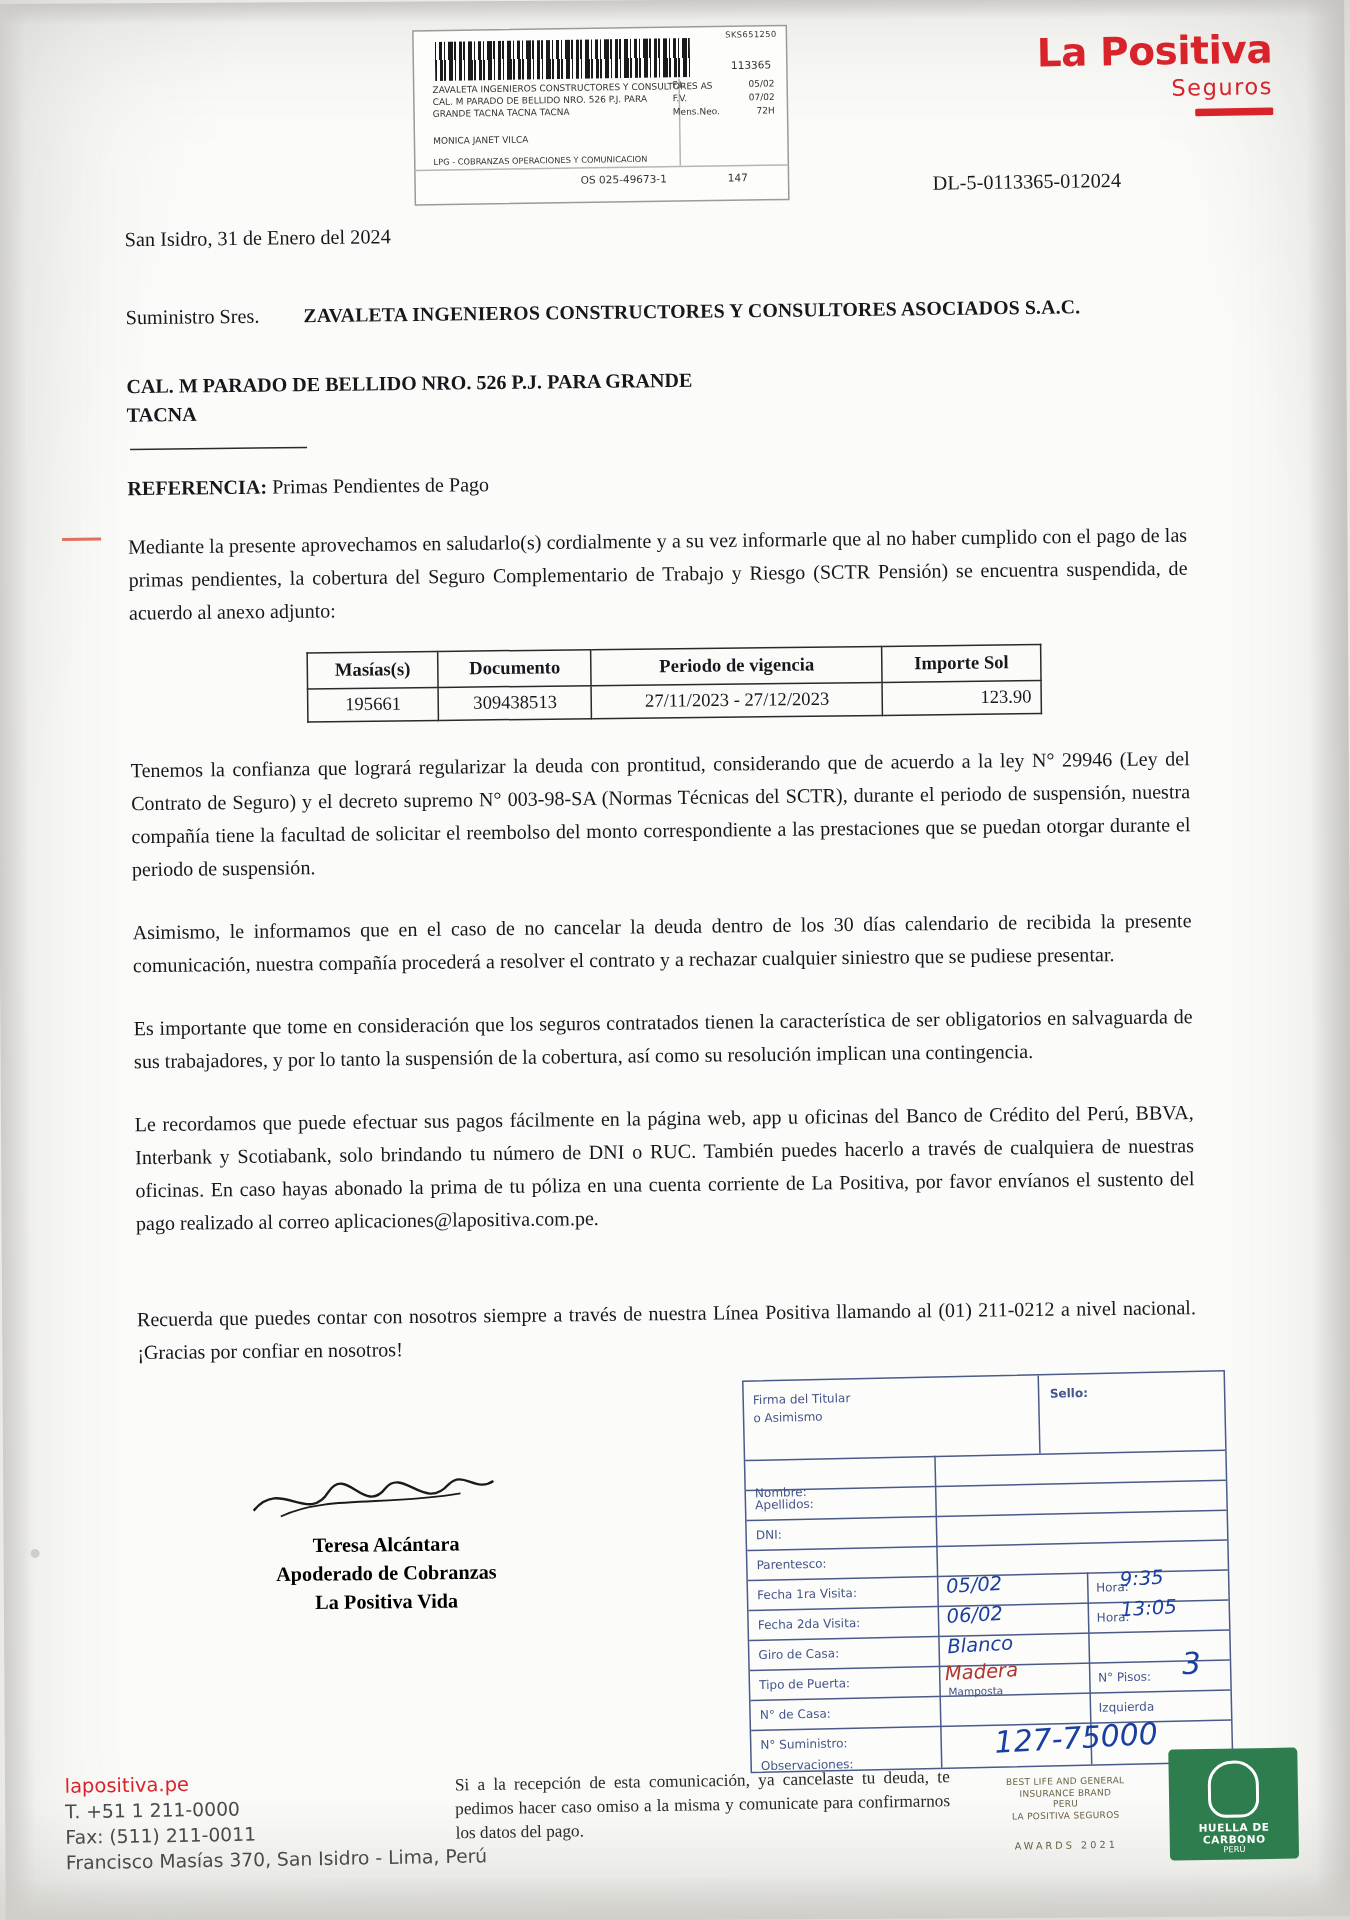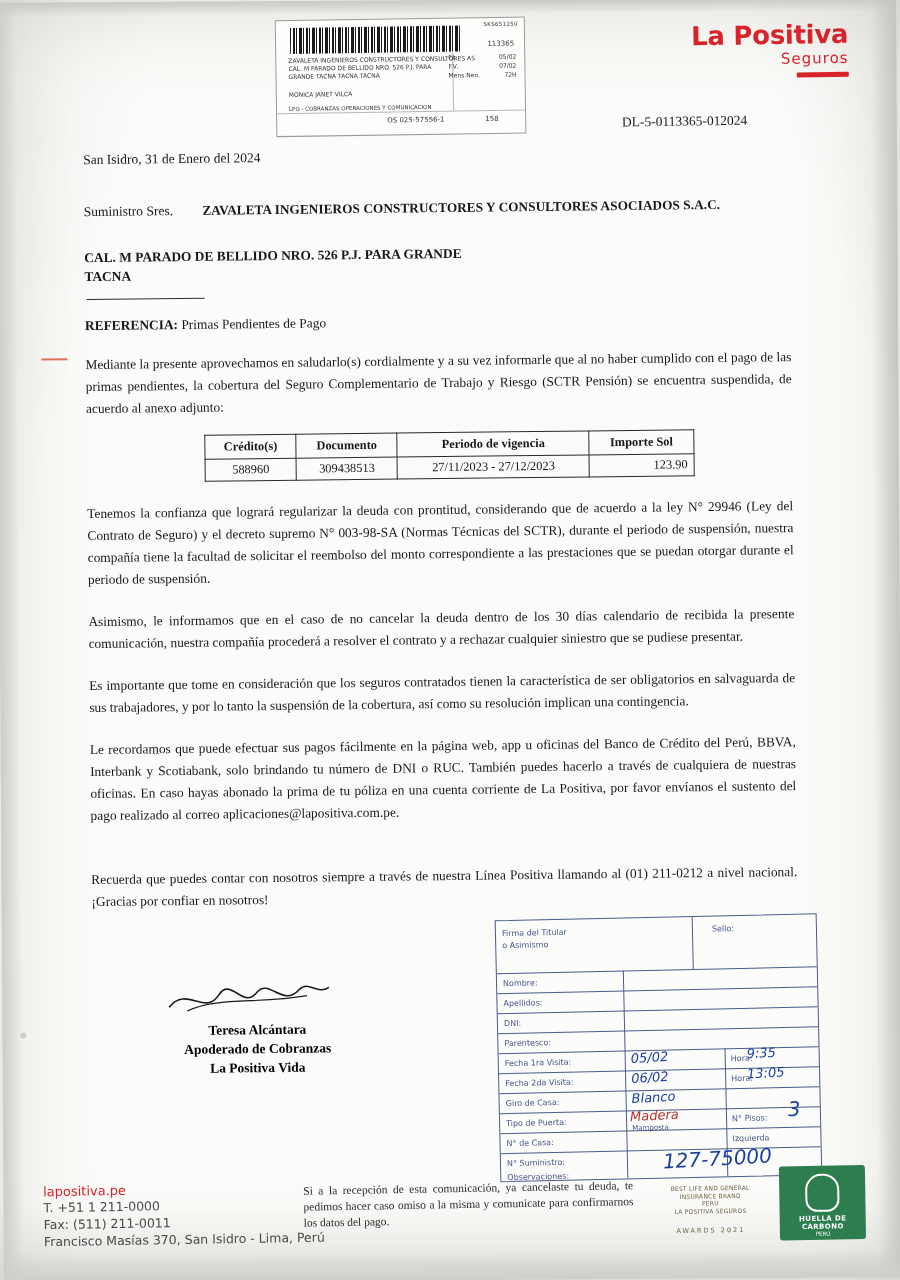--- a/index.html
+++ b/index.html
@@ -232,22 +232,22 @@
     <div class="barcode"></div>
     <div class="sku">SKS651250</div>
     <div class="stamp-num">113365</div>
     <div class="divider-v"></div>
     <div class="divider-h"></div>
     <div class="stamp-line stamp-l1">ZAVALETA INGENIEROS CONSTRUCTORES Y CONSULTORES AS</div>
     <div class="stamp-line stamp-l2">CAL. M PARADO DE BELLIDO NRO. 526 P.J. PARA</div>
     <div class="stamp-line stamp-l3">GRANDE  TACNA TACNA TACNA</div>
     <div class="stamp-line stamp-l4">MONICA JANET VILCA</div>
     <div class="stamp-line stamp-l5">LPG - COBRANZAS OPERACIONES Y COMUNICACION</div>
-    <div class="stamp-os">OS  025-57556-1</div>
-    <div class="stamp-os2">158</div>
+    <div class="stamp-os">OS  025-49673-1</div>
+    <div class="stamp-os2">147</div>
     <div class="stamp-right">
       <div>
             <span>F.I.</span>
             <span>05/02</span>
           </div>
       <div>
             <span>F.V.</span>
             <span>07/02</span>
           </div>
       <div>
@@ -279,29 +279,29 @@
       <b>REFERENCIA:</b>
       <span>Primas Pendientes de Pago</span>
     </div>
 
     <div class="para">Mediante la presente aprovechamos en saludarlo(s) cordialmente y a su vez informarle que al no haber cumplido con el pago de las primas pendientes,  la cobertura del Seguro Complementario de Trabajo y Riesgo  (SCTR Pensión) se encuentra suspendida, de acuerdo al anexo adjunto:</div>
 
     <div class="tbl-wrap">
       <table>
         <thead>
           <tr>
-            <th>Crédito(s)</th>
+            <th>Masías(s)</th>
             <th>Documento</th>
             <th>Periodo de vigencia</th>
             <th>Importe Sol</th>
           </tr>
         </thead>
         <tbody>
           <tr>
-            <td>588960</td>
+            <td>195661</td>
             <td>309438513</td>
             <td>27/11/2023 - 27/12/2023</td>
             <td class="amount">123.90</td>
           </tr>
         </tbody>
       </table>
     </div>
 
     <div class="para">Tenemos la confianza que logrará regularizar la deuda con prontitud, considerando que de acuerdo a la ley N° 29946 (Ley del Contrato de Seguro) y el decreto supremo N° 003-98-SA  (Normas Técnicas del SCTR), durante el periodo de  suspensión, nuestra compañía tiene la facultad de solicitar el reembolso del monto correspondiente a las prestaciones que se puedan otorgar durante el periodo de suspensión.</div>
     <div class="para">Asimismo, le informamos que en el caso de no cancelar la deuda dentro de  los 30 días calendario de recibida la presente comunicación, nuestra compañía procederá a resolver el contrato y a rechazar cualquier siniestro que se pudiese presentar.</div>
@@ -333,23 +333,23 @@
     <div class="r-row" style="top:112px;height:0;"></div>
     <div class="r-row" style="top:132px;height:0;"></div>
     <div class="r-row" style="top:152px;height:0;"></div>
     <div class="r-row" style="top:172px;height:0;"></div>
     <div class="r-row" style="top:192px;height:0;"></div>
     <div class="r-row" style="top:212px;height:0;"></div>
     <div class="r-row" style="top:232px;height:0;"></div>
 
     <div class="r-label" style="top:8px;">Firma del Titular</div>
     <div class="r-label" style="top:20px;">o Asimismo</div>
-    <div class="r-label" style="top:8px;left:216px;">Sello:</div>
-
-    <div class="r-label" style="top:58px;">Nombre:</div>
+    <div class="r-label" style="top:8px;left:204px;font-weight:bold;">Sello:</div>
+
+    <div class="r-label" style="top:70px;">Nombre:</div>
     <div class="r-label" style="top:78px;">Apellidos:</div>
     <div class="r-label" style="top:98px;">DNI:</div>
     <div class="r-label" style="top:118px;">Parentesco:</div>
     <div class="r-label" style="top:138px;">Fecha 1ra Visita:</div>
     <div class="r-label" style="top:158px;">Fecha 2da Visita:</div>
     <div class="r-label" style="top:178px;">Giro de Casa:</div>
     <div class="r-label" style="top:198px;">Tipo de Puerta:</div>
     <div class="r-label" style="top:218px;">N° de Casa:</div>
     <div class="r-label" style="top:238px;">N° Suministro:</div>
     <div class="r-label" style="top:252px;">Observaciones:</div>

